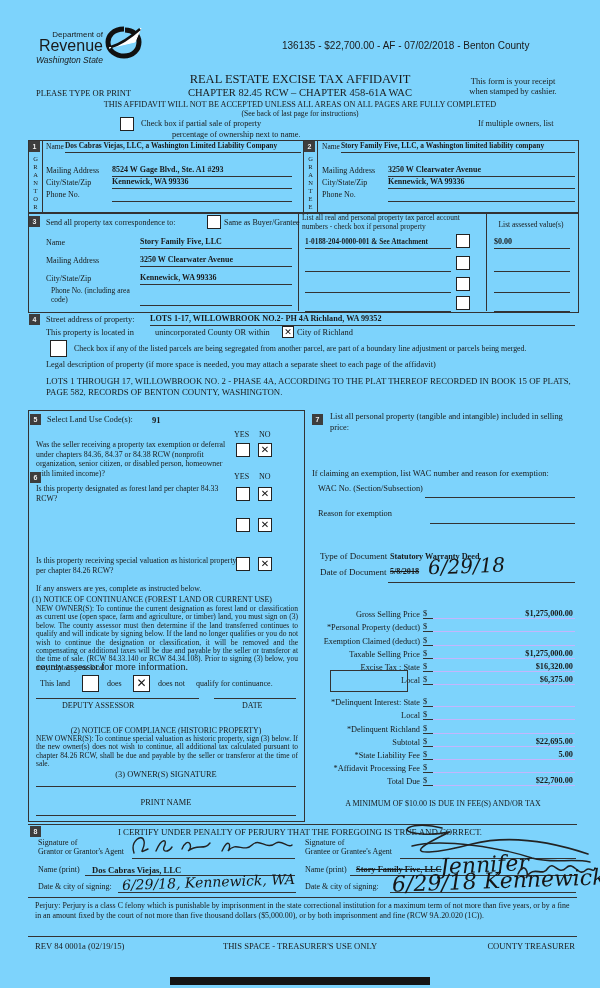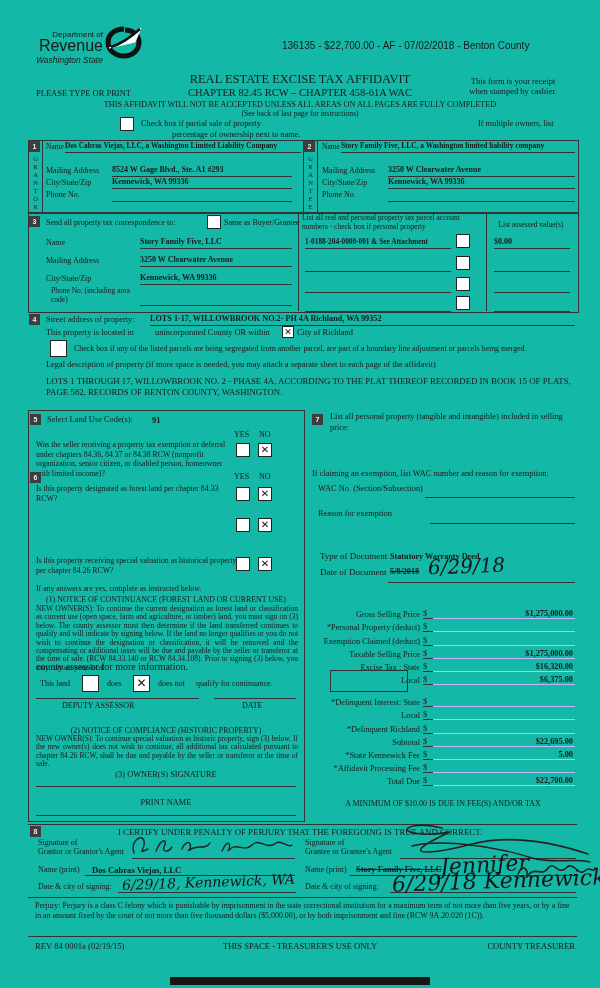--- a/index.html
+++ b/index.html
@@ -1,16 +1,16 @@
 <!DOCTYPE html>
 <html><head>
 <meta charset="utf-8">
 <style>
   html,body{margin:0;padding:0;background:#fff;}
-  #page{position:relative;width:600px;height:988px;background:#14b8a6;overflow:hidden;
+  #page{position:relative;width:600px;height:988px;background:#7dd3fc;overflow:hidden;
         font-family:"Liberation Serif",serif;color:#1a1a1a;}
   .abs{position:absolute;}
   .b{font-weight:normal;}
   .i{font-style:italic;}
   .c{text-align:center;}
   .r{text-align:right;}
   .sans{font-family:"Liberation Sans",sans-serif;}
   .ul{border-bottom:1px solid #333;}
   .badge{position:absolute;width:11px;height:11px;background:#3d3d3d;color:#eee;
          font:bold 7px/11px "Liberation Sans",sans-serif;text-align:center;}
@@ -166,21 +166,21 @@
 
   <span class="cb" style="left:236px;top:518px;"></span>
   <span class="cb" style="left:258px;top:518px;">✕</span>
 
   <div class="abs q" style="left:36px;top:556px;width:202px;">Is this property receiving special valuation as historical property per chapter 84.26 RCW?</div>
   <span class="cb" style="left:236px;top:557px;"></span>
   <span class="cb" style="left:258px;top:557px;">✕</span>
 
   <div class="abs q" style="left:36px;top:584px;width:240px;">If any answers are yes, complete as instructed below.</div>
 
-  <div class="abs b" style="left:32px;top:595px;width:268px;font-size:7.9px;text-align:center;">(1) NOTICE OF CONTINUANCE (FOREST LAND OR CURRENT USE)</div>
+  <div class="abs b" style="left:32px;top:595px;width:268px;font-size:7.9px;text-align:left;">(1) NOTICE OF CONTINUANCE (FOREST LAND OR CURRENT USE)</div>
   <div class="abs body-txt" style="left:36px;top:605px;width:262px;">NEW OWNER(S): To continue the current designation as forest land or classification as current use (open space, farm and agriculture, or timber) land, you must sign on (3) below. The county assessor must then determine if the land transferred continues to qualify and will indicate by signing below. If the land no longer qualifies or you do not wish to continue the designation or classification, it will be removed and the compensating or additional taxes will be due and payable by the seller or transferor at the time of sale. (RCW 84.33.140 or RCW 84.34.108). Prior to signing (3) below, you may contact your local</div>
   <div class="abs" style="left:36px;top:661px;width:262px;font-size:10px;">county assessor for more information.</div>
 
   <div class="abs lbl" style="left:40px;top:679px;">This land</div>
   <span class="cb cb-lg" style="left:82px;top:675px;"></span>
   <div class="abs lbl" style="left:107px;top:679px;">does</div>
   <span class="cb cb-lg" style="left:133px;top:675px;">✕</span>
   <div class="abs lbl" style="left:158px;top:679px;">does not</div>
   <div class="abs lbl" style="left:196px;top:679px;">qualify for continuance.</div>
 
@@ -258,21 +258,21 @@
       <span class="fee-label">*Delinquent Richland</span>
       <span class="fee-dollar">$</span>
       <span class="fee-value"></span>
     </div>
     <div class="fee-row">
       <span class="fee-label">Subtotal</span>
       <span class="fee-dollar">$</span>
       <span class="fee-value">$22,695.00</span>
     </div>
     <div class="fee-row">
-      <span class="fee-label">*State Kennewick Fee</span>
+      <span class="fee-label">*State Liability Fee</span>
       <span class="fee-dollar">$</span>
       <span class="fee-value">5.00</span>
     </div>
     <div class="fee-row">
       <span class="fee-label">*Affidavit Processing Fee</span>
       <span class="fee-dollar">$</span>
       <span class="fee-value"></span>
     </div>
     <div class="fee-row">
       <span class="fee-label">Total Due</span>

